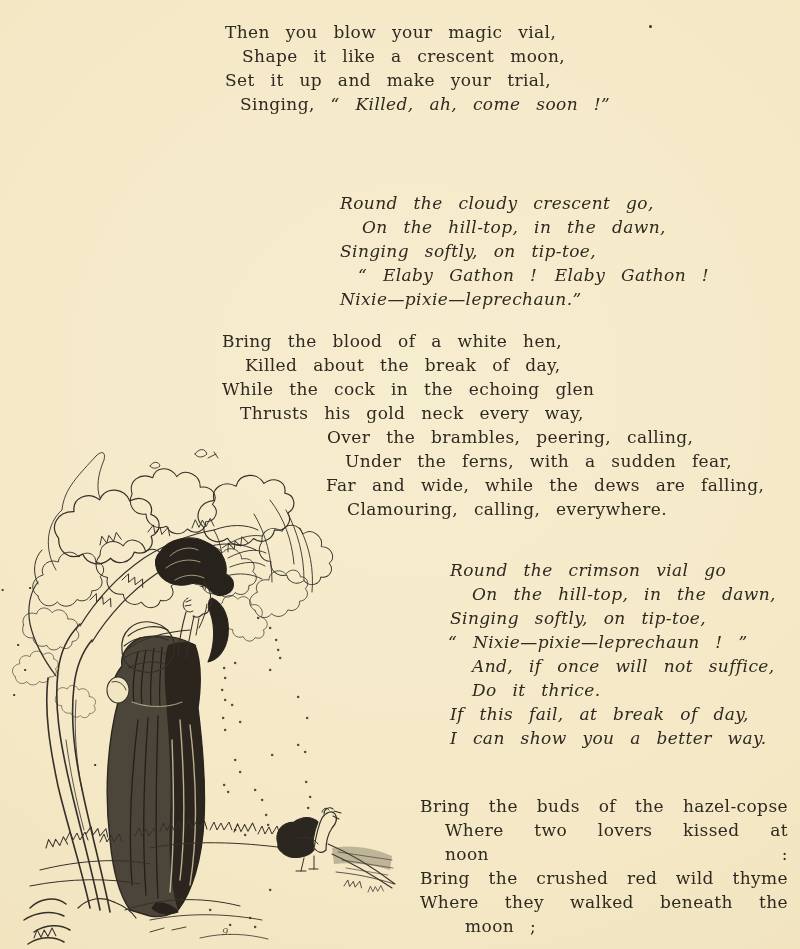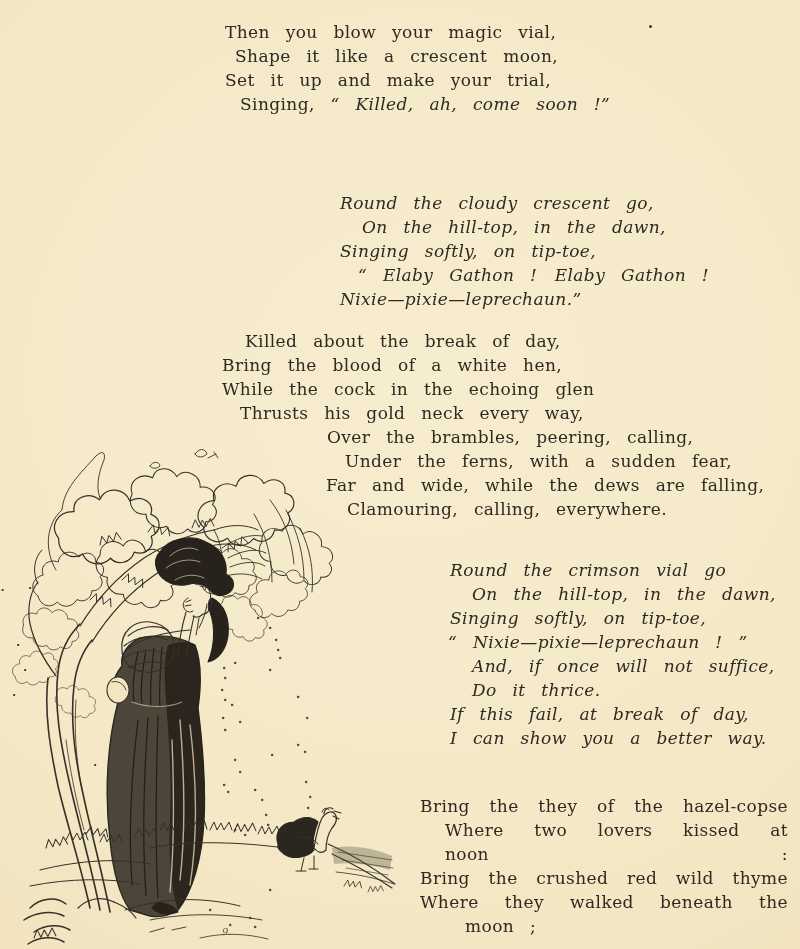--- a/index.html
+++ b/index.html
@@ -167,53 +167,53 @@
     </g>
 
     <path stroke-width="2.3" opacity="0.85" d="M258,178h.3 M270,188h.3 M276,200h.3 M278,210h.3 M280,218h.3 M235,223h.3 M224,228h.3 M270,230h.3 M225,238h.3 M222,250h.3 M298,257h.3 M225,260h.3 M232,265h.3 M223,278h.3 M307,278h.3 M240,282h.3 M225,290h.3 M298,305h.3 M305,312h.3 M272,315h.3 M235,320h.3 M240,332h.3 M306,342h.3 M224,345h.3 M255,350h.3 M228,352h.3 M310,357h.3 M262,360h.3 M308,368h.3 M266,375h.3 M300,380h.3 M268,385h.3 M235,390h.3 M245,395h.3 M210,470h.3 M230,485h.3 M250,478h.3 M270,450h.3 M255,487h.3"></path>
   </svg>
 
   <div class="corner-mark">9.</div>
 
   <div id="stanzas">
       <div class="stanza" style="left: 225px; top: 20px;">
         <div class="line" style="margin-left: 0px;"><span>Then you blow your magic vial,</span></div>
-        <div class="line" style="margin-left: 10px;"><span>Shape it like a crescent moon,</span></div>
+        <div class="line" style="margin-left: 17px;"><span>Shape it like a crescent moon,</span></div>
         <div class="line" style="margin-left: 0px;"><span>Set it up and make your trial,</span></div>
         <div class="line" style="margin-left: 15px;"><span class="rm">Singing, </span><span class="it">“ Killed, ah, come soon !”</span></div>
       </div>
       <div class="stanza italic" style="left: 340px; top: 158px; margin-top: 33px;">
         <div class="line" style="margin-left: 0px;"><span>Round the cloudy crescent go,</span></div>
         <div class="line" style="margin-left: 22px;"><span>On the hill-top, in the dawn,</span></div>
         <div class="line" style="margin-left: 0px;"><span>Singing softly, on tip-toe,</span></div>
         <div class="line" style="margin-left: 18px;"><span>“ Elaby Gathon ! Elaby Gathon !</span></div>
         <div class="line" style="margin-left: 0px;"><span>Nixie—pixie—leprechaun.”</span></div>
       </div>
       <div class="stanza" style="left: 222px; top: 329px;">
+        <div class="line" style="margin-left: 0px;"><span>Bring the blood of a white hen,</span></div>
         <div class="line" style="margin-left: 23px;"><span>Killed about the break of day,</span></div>
-        <div class="line" style="margin-left: 0px;"><span>Bring the blood of a white hen,</span></div>
         <div class="line" style="margin-left: 0px;"><span>While the cock in the echoing glen</span></div>
         <div class="line" style="margin-left: 18px;"><span>Thrusts his gold neck every way,</span></div>
         <div class="line" style="margin-left: 105px;"><span>Over the brambles, peering, calling,</span></div>
         <div class="line" style="margin-left: 123px;"><span>Under the ferns, with a sudden fear,</span></div>
         <div class="line" style="margin-left: 104px;"><span>Far and wide, while the dews are falling,</span></div>
         <div class="line" style="margin-left: 125px;"><span>Clamouring, calling, everywhere.</span></div>
       </div>
       <div class="stanza italic" style="left: 448px; top: 558px;">
         <div class="line" style="margin-left: 2px;"><span>Round the crimson vial go</span></div>
         <div class="line" style="margin-left: 24px;"><span>On the hill-top, in the dawn,</span></div>
         <div class="line" style="margin-left: 2px;"><span>Singing softly, on tip-toe,</span></div>
         <div class="line" style="margin-left: 0px;"><span>“ Nixie—pixie—leprechaun ! ”</span></div>
         <div class="line" style="margin-left: 24px;"><span>And, if once will not suffice,</span></div>
         <div class="line" style="margin-left: 24px;"><span>Do it thrice.</span></div>
         <div class="line" style="margin-left: 2px;"><span>If this fail, at break of day,</span></div>
         <div class="line" style="margin-left: 2px;"><span>I can show you a better way.</span></div>
       </div>
       <div class="stanza" style="left: 420px; top: 794px;">
-        <div class="line justify" style="margin-left: 0px; width: 368px;"><span>Bring the they of the hazel-copse</span></div>
+        <div class="line justify" style="margin-left: 0px; width: 368px;"><span>Bring the buds of the hazel-copse</span></div>
         <div class="line justify" style="margin-left: 25px; width: 343px;"><span>Where two lovers kissed at noon :</span></div>
         <div class="line justify" style="margin-left: 0px; width: 368px;"><span>Bring the crushed red wild thyme</span></div>
         <div class="line justify" style="margin-left: 0px; width: 368px;"><span>Where they walked beneath the</span></div>
         <div class="line" style="margin-left: 45px;"><span>moon ;</span></div>
       </div>
     </div>
 
 </div>
 
 </body></html>

